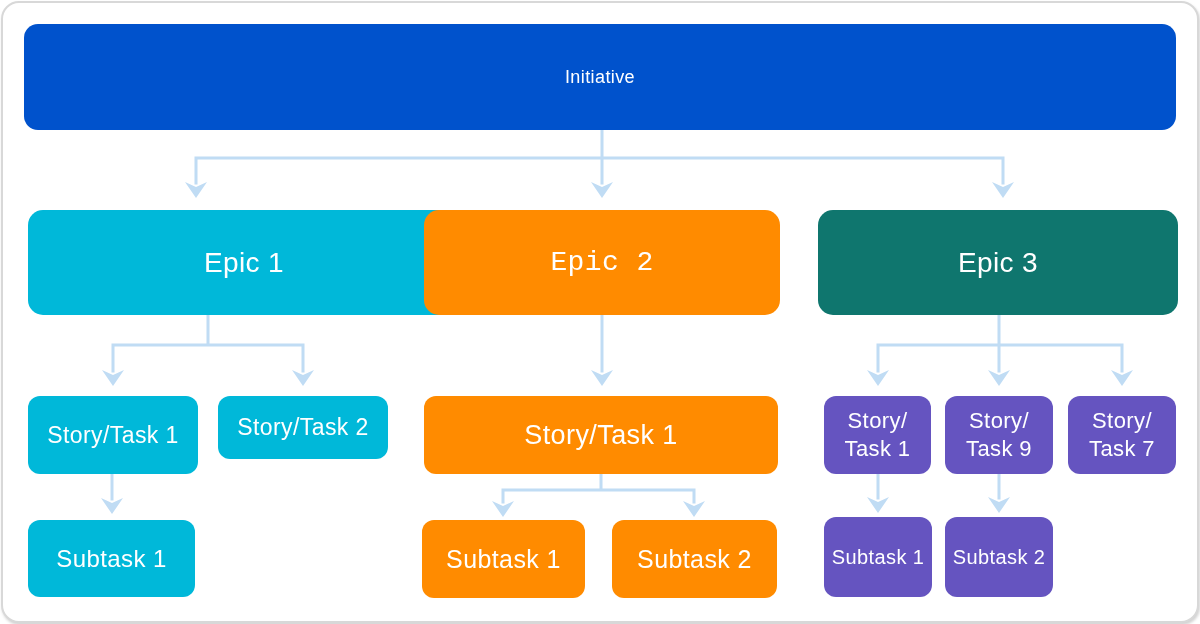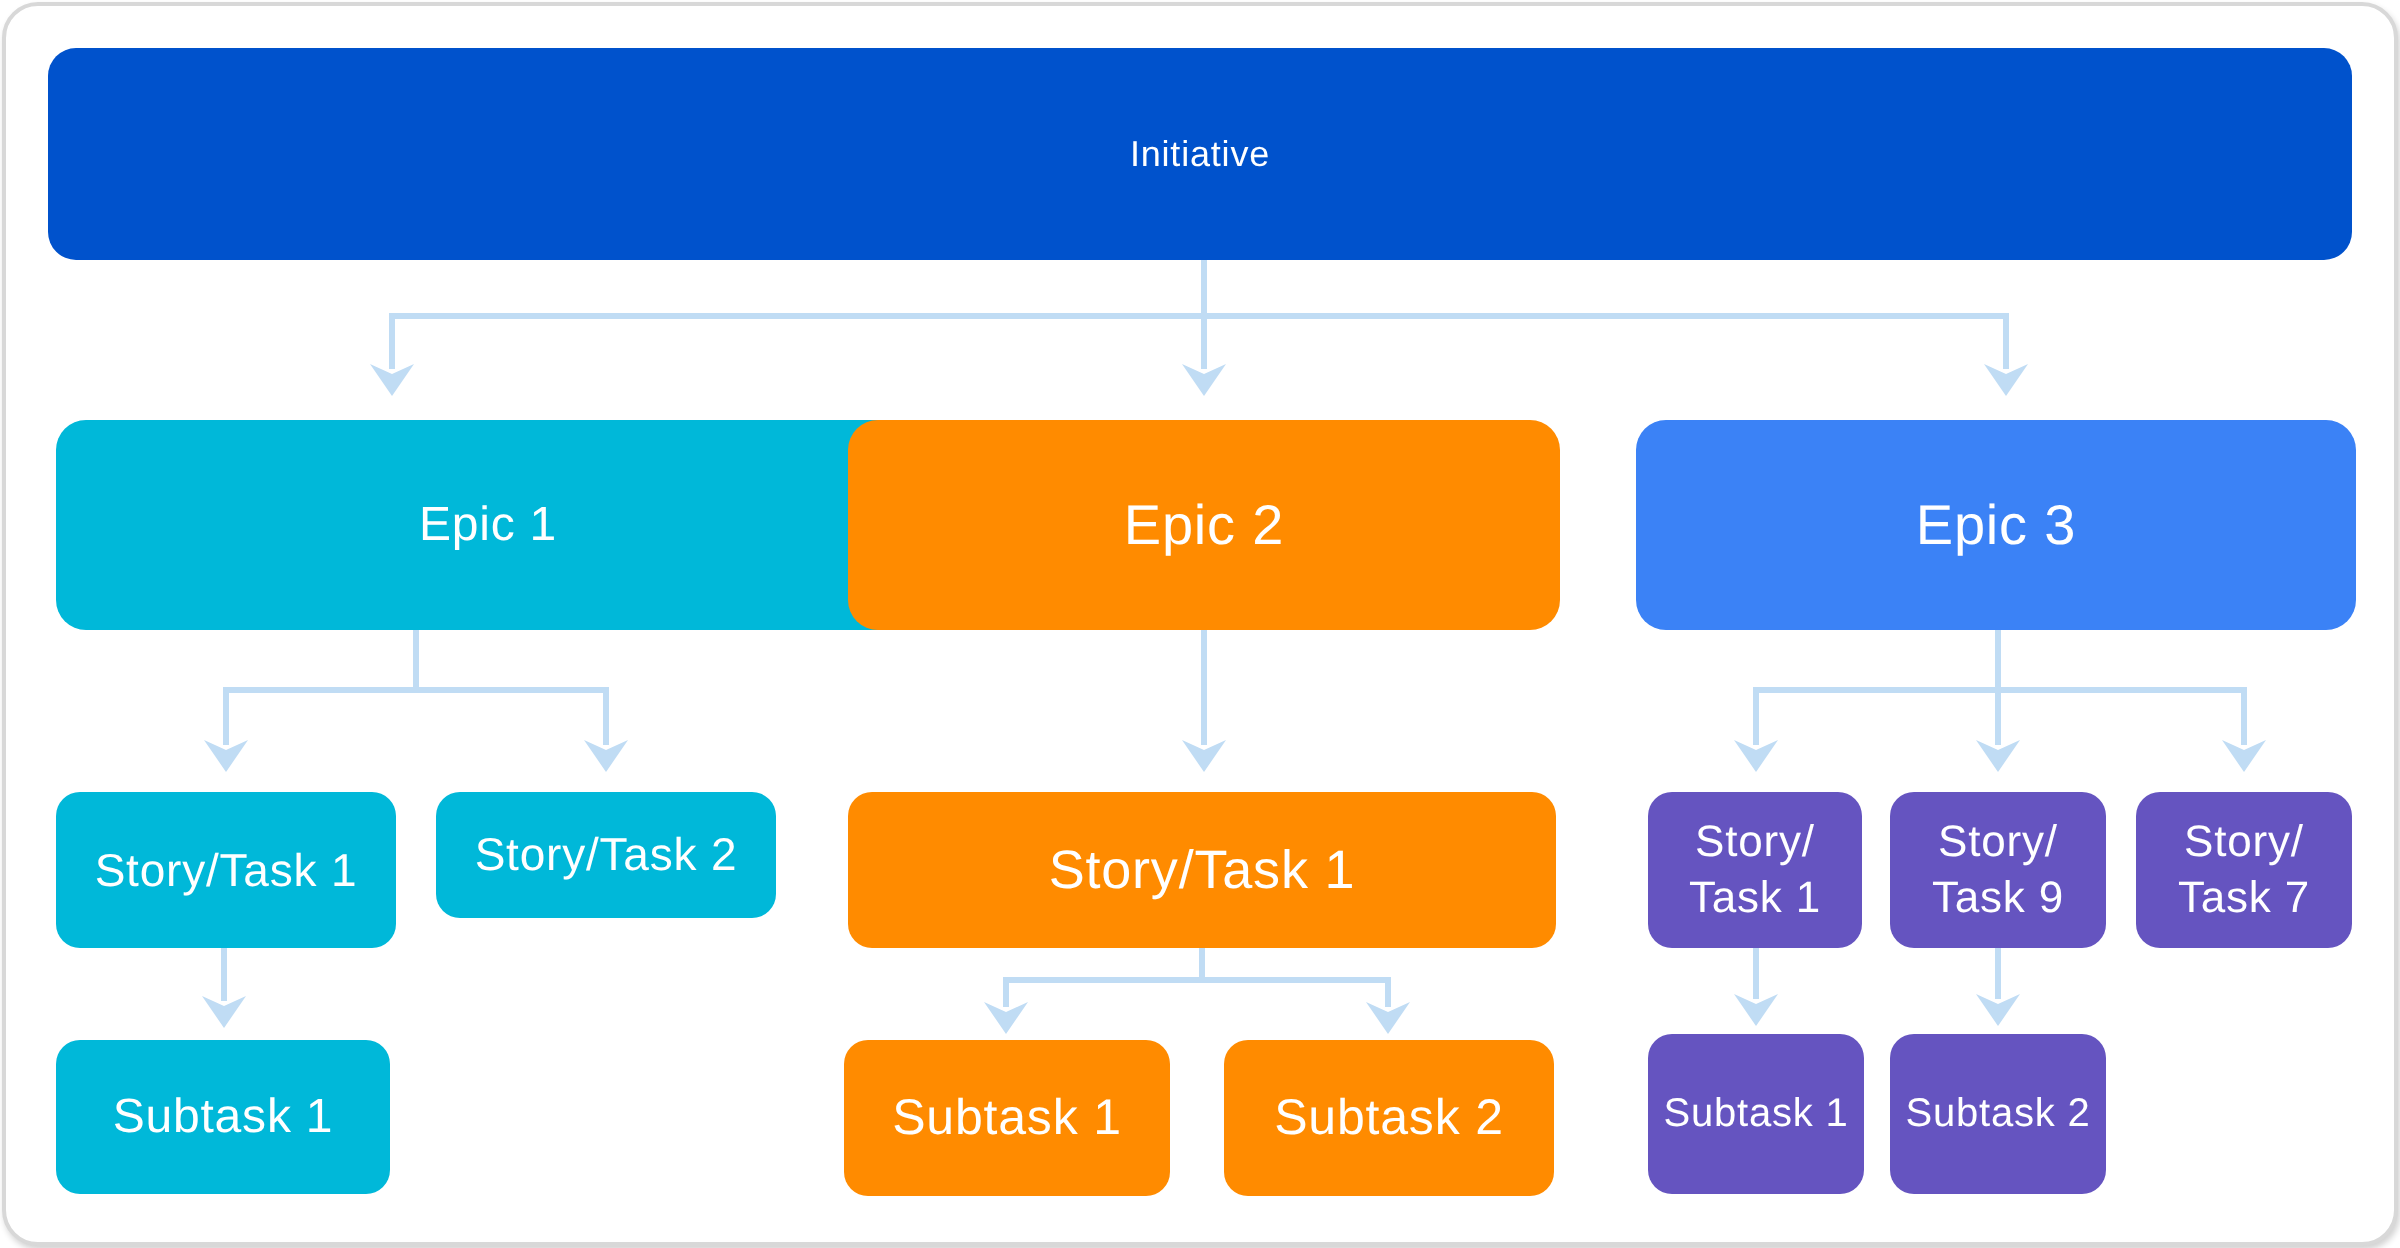--- a/index.html
+++ b/index.html
@@ -2,21 +2,21 @@
 <html style="--conn: #c0dcf4;"><head>
 <meta charset="utf-8">
 <style>
   html,body{margin:0;padding:0;background:#ffffff;}
   .stage{position:relative;width:1200px;height:624px;overflow:hidden;font-family:"Liberation Sans",sans-serif;}
   .card{position:absolute;inset:1px;background:#ffffff;border:2px solid #d8d8d8;border-radius:18px;box-shadow:1px 2px 3px rgba(0,0,0,0.18);}
   .canvas{position:absolute;inset:0;}
   .node{position:absolute;display:flex;align-items:center;justify-content:center;color:#ffffff;text-align:center;letter-spacing:0.4px;border-radius:12px;}
   .node span{display:block;}
   #initiative{left:24px;top:24px;width:1152px;height:106px;border-radius:14px;font-size:18px;}
-  #epic1{left:28px;top:210px;width:432px;height:105px;border-radius:15px;font-size:24px;}
+  #epic1{left:28px;top:210px;width:432px;height:105px;border-radius:15px;font-size:28px;}
   #epic2{left:424px;top:210px;width:356px;height:105px;border-radius:15px;font-size:28px;}
   #epic3{left:818px;top:210px;width:360px;height:105px;border-radius:15px;font-size:28px;}
   #s1a{left:28px;top:396px;width:170px;height:78px;font-size:23px;}
   #s1b{left:218px;top:396px;width:170px;height:63px;font-size:23px;}
   #s2a{left:424px;top:396px;width:354px;height:78px;font-size:27px;}
   #s3a{left:824px;top:396px;width:107px;height:78px;font-size:22px;line-height:28px;}
   #s3b{left:945px;top:396px;width:108px;height:78px;font-size:22px;line-height:28px;}
   #s3c{left:1068px;top:396px;width:108px;height:78px;font-size:22px;line-height:28px;}
   #t1a{left:28px;top:520px;width:167px;height:77px;font-size:24px;}
   #t2a{left:422px;top:520px;width:163px;height:78px;font-size:25px;}
@@ -73,24 +73,24 @@
       </g>
     </svg>
 
     <div class="node" id="initiative" style="background-color: rgb(0, 82, 204);">
       <span>Initiative</span>
     </div>
 
     <div class="node" id="epic1" style="background-color: rgb(0, 184, 217);">
       <span>Epic 1</span>
     </div>
-    <div class="node" id="epic2" style="background-color: rgb(255, 139, 0);">
+    <div class="node" id="epic2" style="background-color: rgb(255, 139, 0); font-family: Liberation Mono, monospace;">
       <span>Epic 2</span>
     </div>
-    <div class="node" id="epic3" style="background-color: #3b82f6;">
+    <div class="node" id="epic3" style="background-color: #0f766e;">
       <span>Epic 3</span>
     </div>
 
     <div class="node" id="s1a" style="background-color: rgb(0, 184, 217);">
       <span>Story/Task 1</span>
     </div>
     <div class="node" id="s1b" style="background-color: rgb(0, 184, 217);">
       <span>Story/Task 2</span>
     </div>
     <div class="node" id="s2a" style="background-color: rgb(255, 139, 0);">

